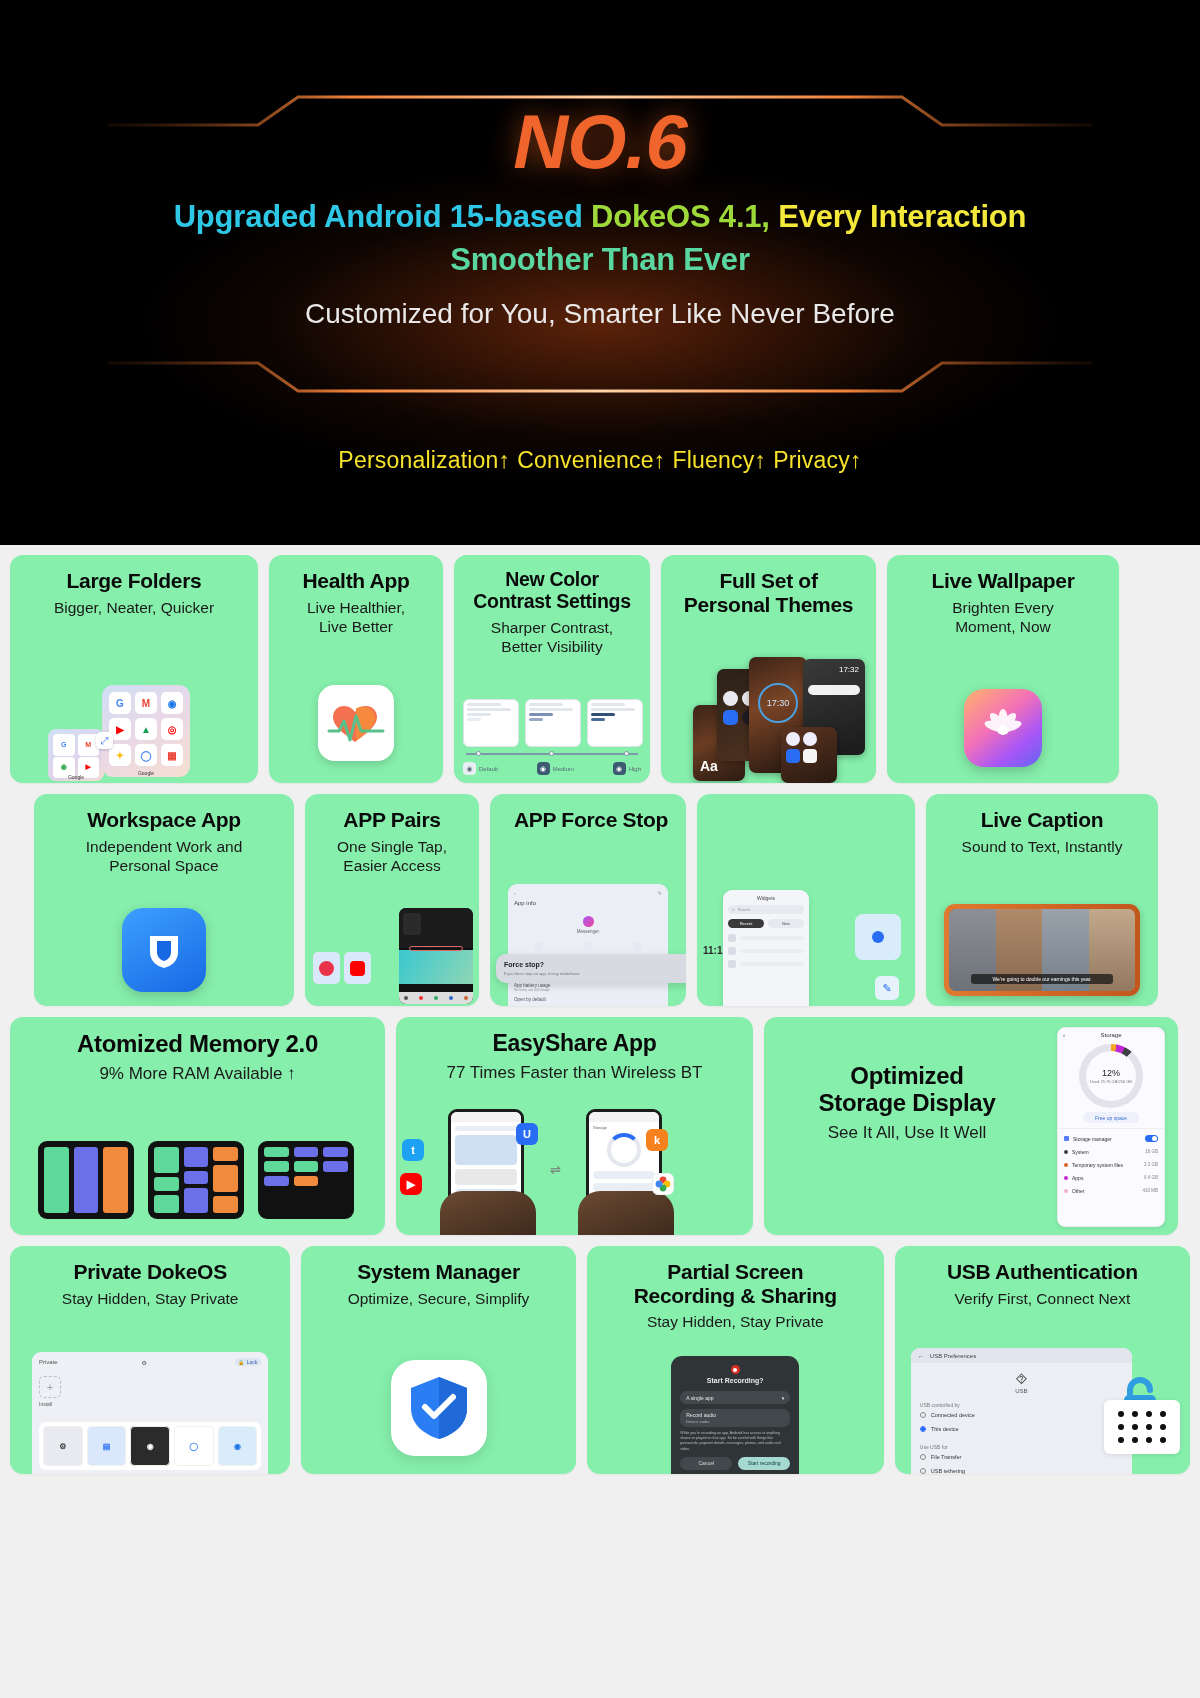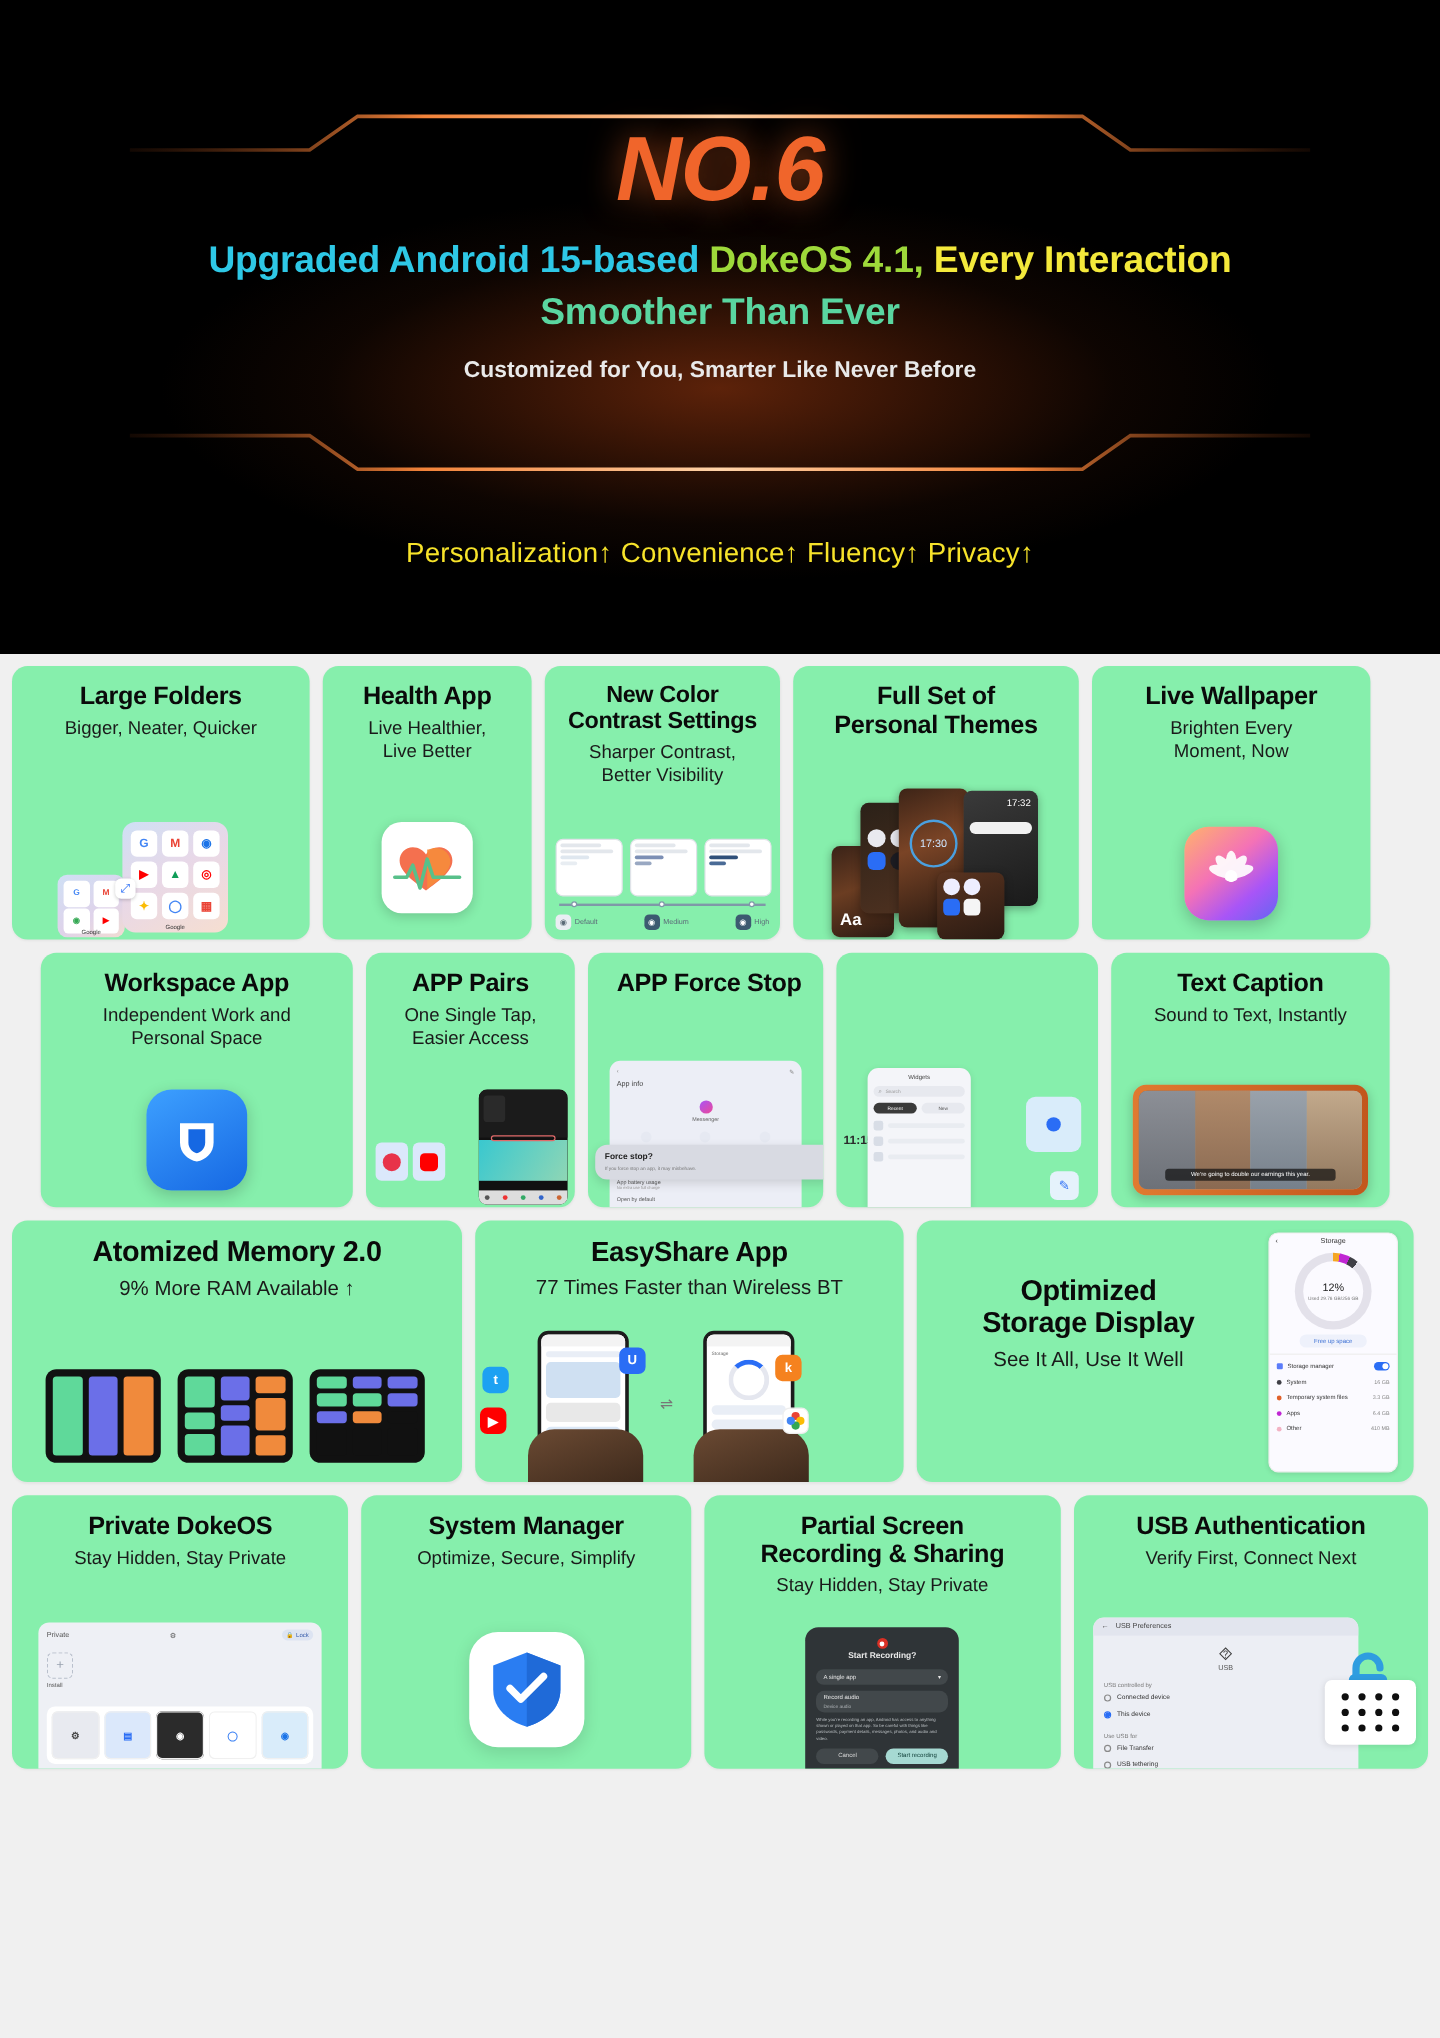--- a/index.html
+++ b/index.html
@@ -61,23 +61,23 @@
     font-weight: bold;
     line-height: 1.38;
     letter-spacing: -0.2px;
   }
   .h-cyan  { color: #2ec8e6; }
   .h-green { color: #9ed93a; }
   .h-yellow{ color: #f4e93b; }
   .h-teal  { color: #5ad6a0; }
   .subline {
     margin-top: 16px;
-    font-size: 19px;
+    font-size: 28px;
     color: #e9e9e9;
-    font-weight: 700;
+    font-weight: 400;
   }
   .tagline {
     position: absolute;
     left: 0; right: 0; top: 447px;
     z-index: 4;
     text-align: center;
     font-size: 23px;
     color: #f7e32a;
     letter-spacing: 0.2px;
   }
@@ -110,21 +110,21 @@
     margin-top: 5px;
   }
   .r1 { height: 228px; }
   .r2 { height: 212px; }
   .r3 { height: 218px; }
   .r4 { height: 228px; }
   .pad { padding: 14px 10px 0 10px; }
 
   
   .w1a { width: 248px; } .w1b { width: 174px; } .w1c { width: 196px; }
-  .w1d { width: 238px; } .w1e { width: 232px; }
+  .w1d { width: 215px; } .w1e { width: 232px; }
   
   .w2a { width: 260px; margin-left: 24px; } .w2b { width: 174px; } .w2c { width: 196px; padding-left: 16px; }
   .w2d { width: 218px; } .w2e { width: 232px; }
   
   .w3a { width: 375px; } .w3b { width: 357px; } .w3c { width: 414px; }
   
   .w4a { width: 283px; } .w4b { width: 277px; } .w4c { width: 300px; } .w4e { width: 298px; }
 
   .art { position: absolute; left: 0; right: 0; bottom: 0; }
 
@@ -642,21 +642,21 @@
           </div>
         </div>
         <div class="aw-card">
           <i style="position:absolute;left:50%;top:50%;transform:translate(-50%,-50%);width:12px;height:12px;border-radius:50%;background:#2a6df5;display:block"></i>
         </div>
         <div style="position:absolute;right:16px;bottom:6px;width:24px;height:24px;border-radius:6px;background:#e5f2fb;display:flex;align-items:center;justify-content:center;font-size:11px;color:#2a6df5">✎</div>
       </div>
     </div>
 
     <div class="card r2 w2e pad">
-      <div class="card-title">Text Caption</div>
+      <div class="card-title">Live Caption</div>
       <div class="card-sub">Sound to Text, Instantly</div>
       <div class="lc-phone">
         <div class="lc-screen">
           <div class="person" style="background:linear-gradient(180deg,#8c8f96,#6d7178)"></div>
           <div class="person" style="background:linear-gradient(180deg,#b08a6a,#8a6a52)"></div>
           <div class="person" style="background:linear-gradient(180deg,#9aa2ab,#76808b)"></div>
           <div class="person" style="background:linear-gradient(180deg,#c2a98c,#93795f)"></div>
           <div class="lc-cap">We’re going to double our earnings this year.</div>
         </div>
       </div>

